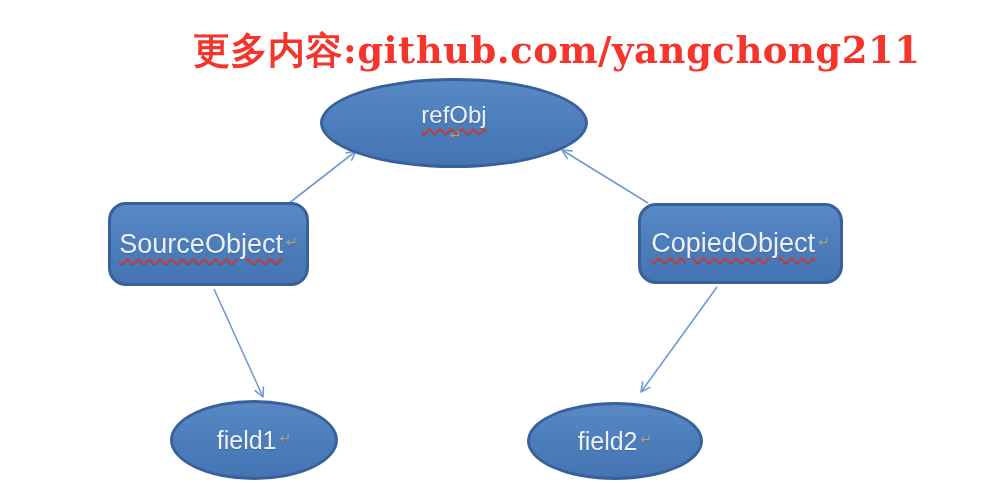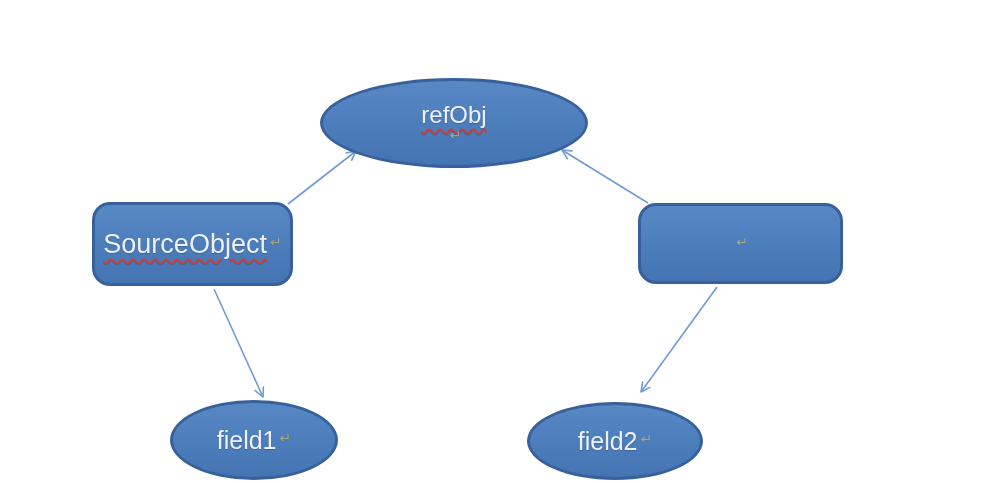--- a/index.html
+++ b/index.html
@@ -47,36 +47,37 @@
     font-family: "DejaVu Sans", sans-serif;
     font-size: 14px;
     color: #b9ab7e;
     opacity: .85;
     margin-left: 3px;
     text-decoration: none;
     display: inline-block;
     transform: translateY(-2px);
   }
   #node-refobj      { left: 320px; top:  78px; width: 268px; height: 90px; font-size: 24px; flex-direction: column; }
-  #node-source      { left:  92px; top: 202px; width: 201px; height: 84px; font-size: 27px; }
+  #node-source      { left:  108px; top: 202px; width: 201px; height: 84px; font-size: 27px; }
   #node-copied      { left: 638px; top: 203px; width: 205px; height: 81px; font-size: 27px; }
   #node-field1      { left: 170px; top: 400px; width: 168px; height: 80px; font-size: 25px; }
   #node-field2      { left: 527px; top: 402px; width: 176px; height: 78px; font-size: 25px; }
   svg.arrow-layer {
     position: absolute;
     left: 0; top: 0;
     width: 981px; height: 483px;
     pointer-events: none;
   }
 </style>
 </head>
 <body>
 
 <div class="canvas">
 
+  <div class="annotation" style="color:#f5352b;">更多内容:github.com/yangchong211</div>
 
   <svg class="arrow-layer" viewBox="0 0 981 483" xmlns="http://www.w3.org/2000/svg">
     <defs>
       <marker id="openArrow" markerWidth="14" markerHeight="14" refX="10" refY="5.5" orient="auto" markerUnits="userSpaceOnUse">
         <path d="M1,1 L10,5.5 L1,10" fill="none" stroke="#6f9bd4" stroke-width="1.6" stroke-linecap="round" stroke-linejoin="round"></path>
       </marker>
     </defs>
     <line x1="288" y1="204" x2="356" y2="151" stroke="#6f9bd4" stroke-width="1.6" marker-end="url(#openArrow)"></line>
     <line x1="648" y1="203" x2="562" y2="150" stroke="#6f9bd4" stroke-width="1.6" marker-end="url(#openArrow)"></line>
     <line x1="214" y1="289" x2="263" y2="397" stroke="#6f9bd4" stroke-width="1.6" marker-end="url(#openArrow)"></line>
@@ -87,20 +88,21 @@
     <span class="node-label misspelled">refObj</span>
       <span class="return-mark">↵</span>
   </div>
 
   <div id="node-source" class="node rounded">
     <span class="node-label misspelled">SourceObject</span>
       <span class="return-mark">↵</span>
   </div>
 
   <div id="node-copied" class="node rounded">
+    <span class="node-label misspelled">CopiedObject</span>
       <span class="return-mark">↵</span>
   </div>
 
   <div id="node-field1" class="node ellipse">
     <span class="node-label">field1</span>
       <span class="return-mark">↵</span>
   </div>
 
   <div id="node-field2" class="node ellipse">
     <span class="node-label">field2</span>

